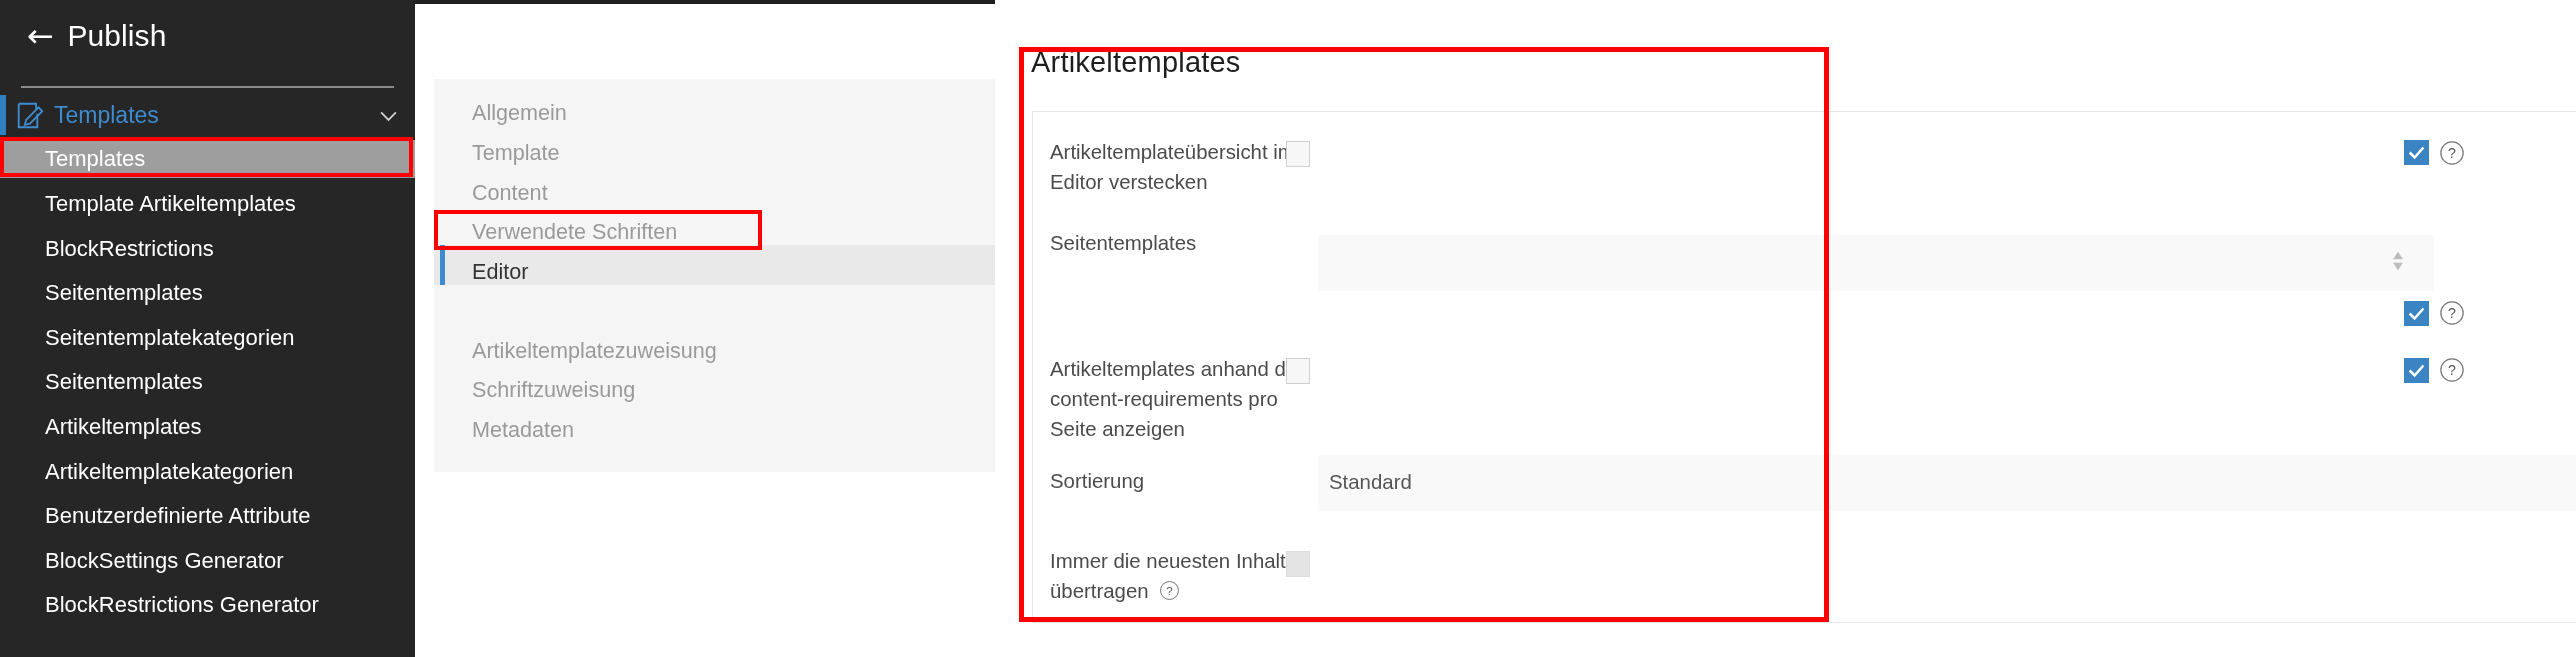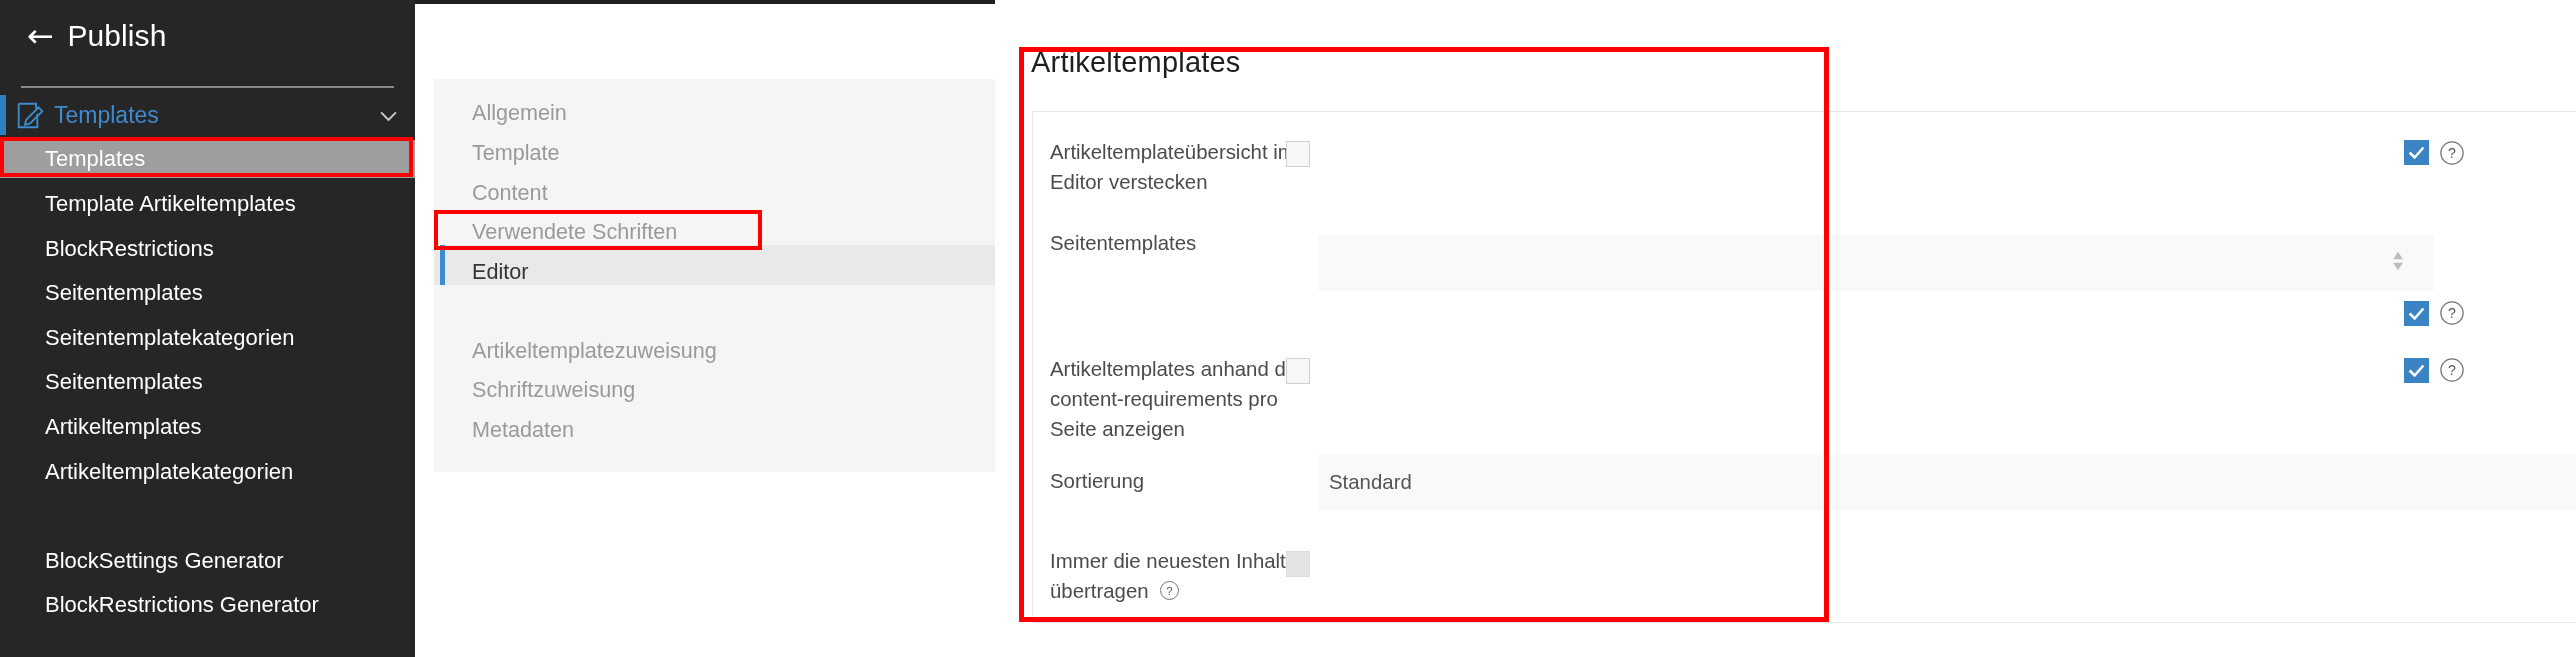--- a/index.html
+++ b/index.html
@@ -336,20 +336,23 @@
     </div>
     <div class="nav-item" style="top:363px">
       <span>Seitentemplates</span>
     </div>
     <div class="nav-item" style="top:408px">
       <span>Artikeltemplates</span>
     </div>
     <div class="nav-item" style="top:453px">
       <span>Artikeltemplatekategorien</span>
     </div>
+    <div class="nav-item" style="top:497px">
+      <span>Benutzerdefinierte Attribute</span>
+    </div>
     <div class="nav-item" style="top:542px">
       <span>BlockSettings Generator</span>
     </div>
     <div class="nav-item" style="top:586px">
       <span>BlockRestrictions Generator</span>
     </div>
   </div>
 
   <div class="hl-sidebar"></div>
 

